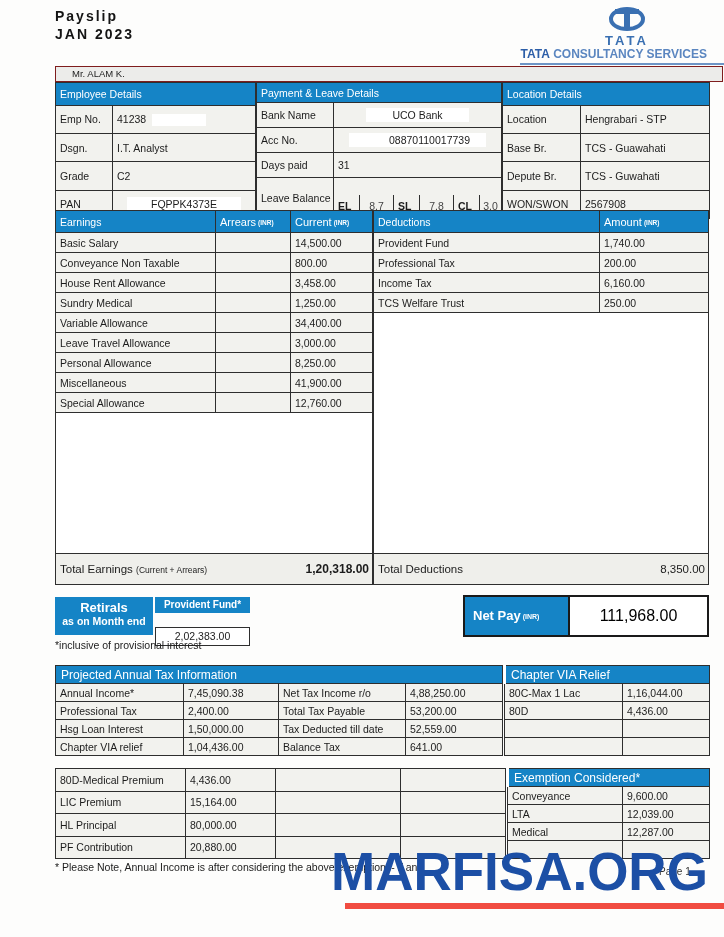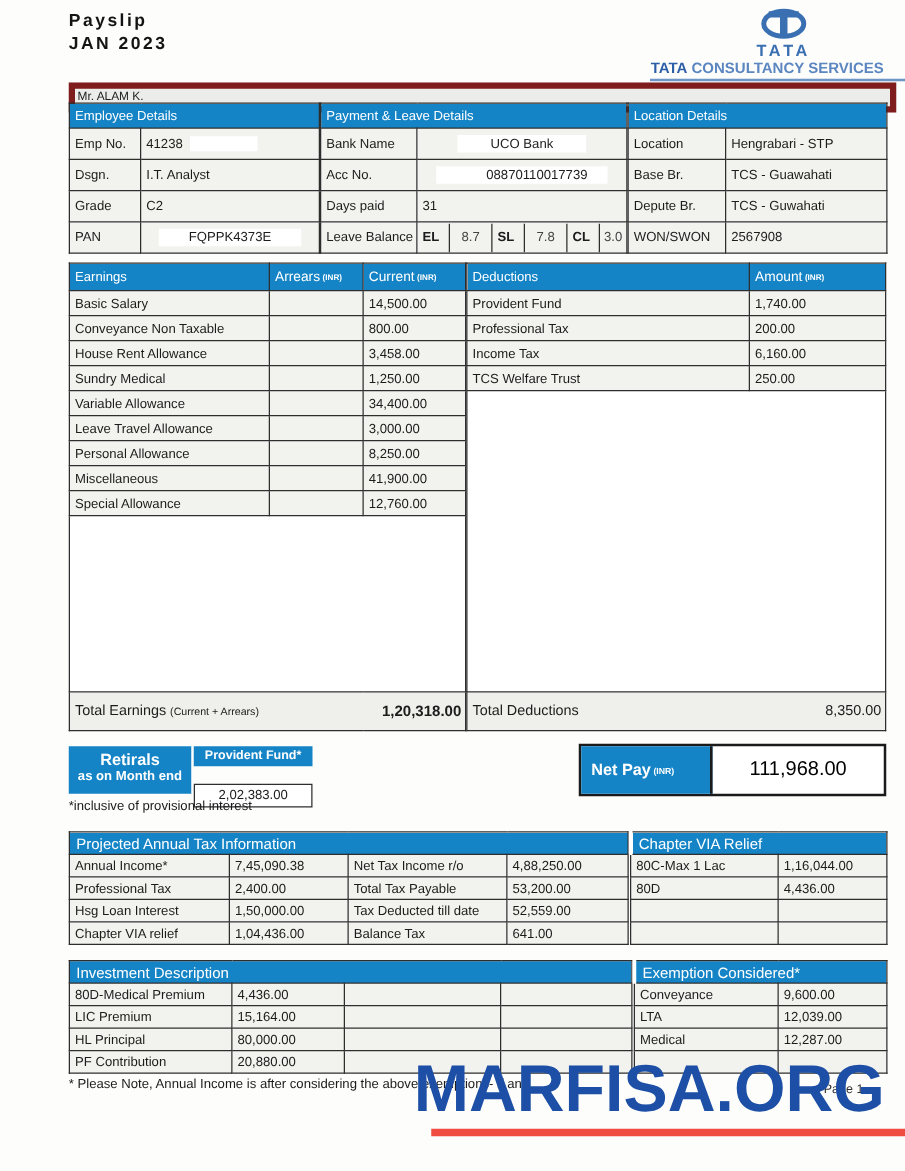--- a/index.html
+++ b/index.html
@@ -12,39 +12,39 @@
   .logo-block{position:absolute;right:17px;top:6px;text-align:center;width:160px;}
   .logo-mark{display:block;margin:0 auto;}
   .logo-word{font-weight:bold;color:#3a70b2;font-size:13px;letter-spacing:3px;margin-top:1px;}
   .company-line{position:absolute;right:17px;top:47px;font-size:12px;white-space:nowrap;}
   .company-line .t1{font-weight:bold;color:#2c5ea8;}
   .company-line .t2{font-weight:bold;color:#5b86c0;}
   .company-underline{position:absolute;left:520px;top:63px;width:204px;height:2px;background:#6d95c6;}
 
   
   .name-bar{position:absolute;left:55px;top:66px;width:650px;height:14px;background:#ececea;
-            border:5px solid #7f1d1d;font-size:9.5px;line-height:14px;padding-left:2px;}
+            border:1px solid #7f1d1d;font-size:9.5px;line-height:14px;padding-left:16px;}
 
   
   table.tbl{border-collapse:collapse;table-layout:fixed;}
   table.tbl td,table.tbl th{border:1px solid #2e2e2e;font-size:10.5px;padding:0 4px;
             overflow:hidden;white-space:nowrap;font-weight:normal;text-align:left;}
   .hdr{background:#1584c6;color:#fff;font-weight:bold;font-size:12.5px;padding:2px 5px;}
   .lbl{font-weight:bold;background:#f2f2ee;}
   .val{background:#f2f2ee;}
   .num{background:#f2f2ee;text-align:right;}
   .num.padded{padding-right:14px;}
   .white{background:#ffffff;}
   .inr-sub{font-size:6.5px;font-weight:bold;vertical-align:1px;margin-left:2px;}
   .ehdr{text-align:center;}
   .patch{background:#ffffff;display:inline-block;vertical-align:middle;}
 
   .details-wrap{position:absolute;left:55px;top:82px;display:flex;}
   .leave-flex{display:flex;height:100%;align-items:stretch;}
-  .leave-flex div{line-height:23px;}
+  .leave-flex div{line-height:23px;margin-top:17px;}
   .lf-code{font-weight:bold;border-right:1px solid #2e2e2e;padding:0 4px;}
   .lf-val{border-right:1px solid #2e2e2e;text-align:center;color:#444;}
   .lf-val:last-child{border-right:none;}
 
   .money-wrap{position:absolute;left:55px;top:210px;display:flex;}
   .total-cell{display:flex;justify-content:space-between;align-items:center;background:#efefeb;}
   .total-sub{font-size:8.5px;}
   .total-strong{font-weight:bold;font-size:12px;}
   .total-plain{font-size:11.5px;}
 
@@ -402,23 +402,20 @@
 
   <div class="invest-wrap">
     <table class="tbl" style="width:450px">
       <colgroup>
           <col style="width:130px">
           <col style="width:90px">
           <col style="width:125px">
           <col style="width:105px">
         </colgroup>
       <tbody>
-          <tr style="height:18px">
-            <th class="hdr" colspan="4" style="font-size:12px;padding:1px 5px">Investment Description</th>
-          </tr>
       <tr style="height:18px">
             <td class="val">80D-Medical Premium</td>
             <td class="num">4,436.00</td>
             <td class="val"></td>
             <td class="val"></td>
           </tr>
       <tr style="height:18px">
             <td class="val">LIC Premium</td>
             <td class="num">15,164.00</td>
             <td class="val"></td>

